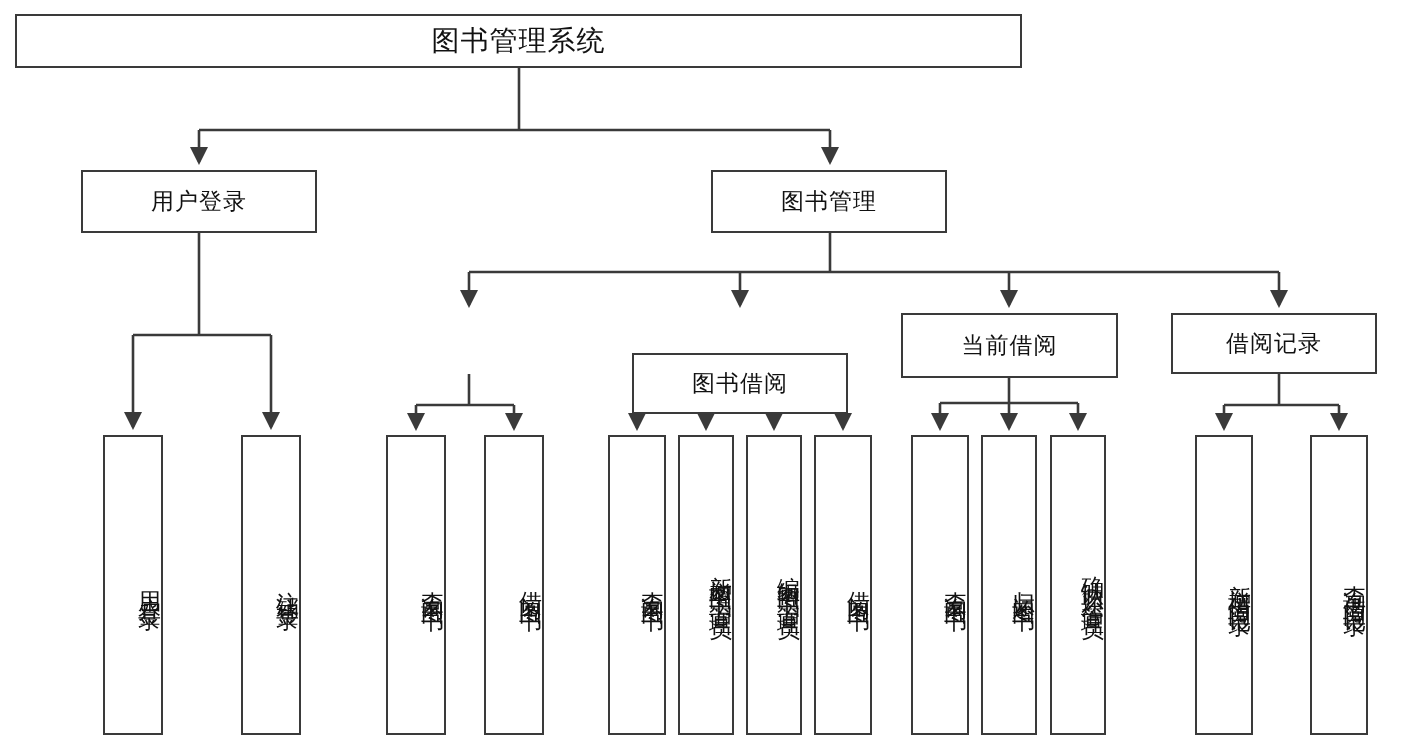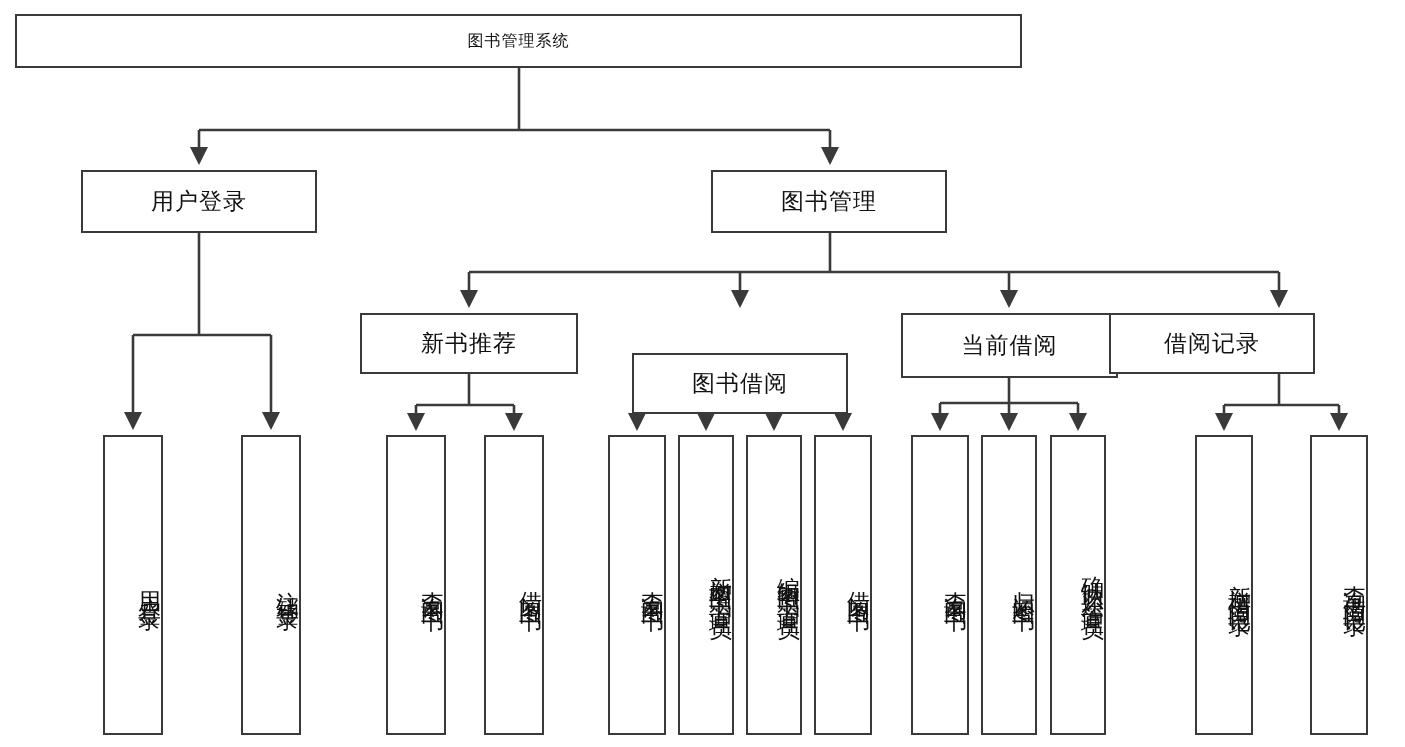--- a/index.html
+++ b/index.html
@@ -36,21 +36,21 @@
     justify-content: center;
     color: #111111;
     z-index: 3;
   }
   .node.h-node {
     font-size: 23px;
     letter-spacing: 1px;
     line-height: 1.1;
   }
   .node.h-node.root {
-    font-size: 16px;
+    font-size: 28px;
     align-items: center;
   }
   .node.v-node {
     writing-mode: vertical-rl;
     text-orientation: upright;
     font-size: 23px;
     letter-spacing: 6px;
     line-height: 1.0;
     padding-top: 6px;
     padding-bottom: 6px;
@@ -132,30 +132,27 @@
     <span>图书管理系统</span>
   </div>
 
   <div class="node h-node" style="left:81px; top:170px; width:236px; height:63px;">
     <span>用户登录</span>
   </div>
   <div class="node h-node" style="left:711px; top:170px; width:236px; height:63px;">
     <span>图书管理</span>
   </div>
 
-  <div class="node h-node" style="left:360px; top:313px; width:218px; height:61px;">
-    <span>新书推荐</span>
-  </div>
   <div class="node h-node" style="left:632px; top:313px; width:216px; height:61px;margin-top:40px;">
     <span>图书借阅</span>
   </div>
   <div class="node h-node" style="left:901px; top:313px; width:217px; height:65px;">
     <span>当前借阅</span>
   </div>
-  <div class="node h-node" style="left:1109px; top:313px; width:206px; height:61px;font-family:Liberation Serif, serif;">
+  <div class="node h-node" style="left:1171px; top:313px; width:206px; height:61px;font-family:Liberation Serif, serif;">
     <span>借阅记录</span>
   </div>
 
   <div class="node v-node" style="left:103px; top:435px; width:60px; height:300px;">
     <span class="vtext">用户登录</span>
   </div>
   <div class="node v-node" style="left:241px; top:435px; width:60px; height:300px;">
     <span class="vtext">注销登录</span>
   </div>
 

